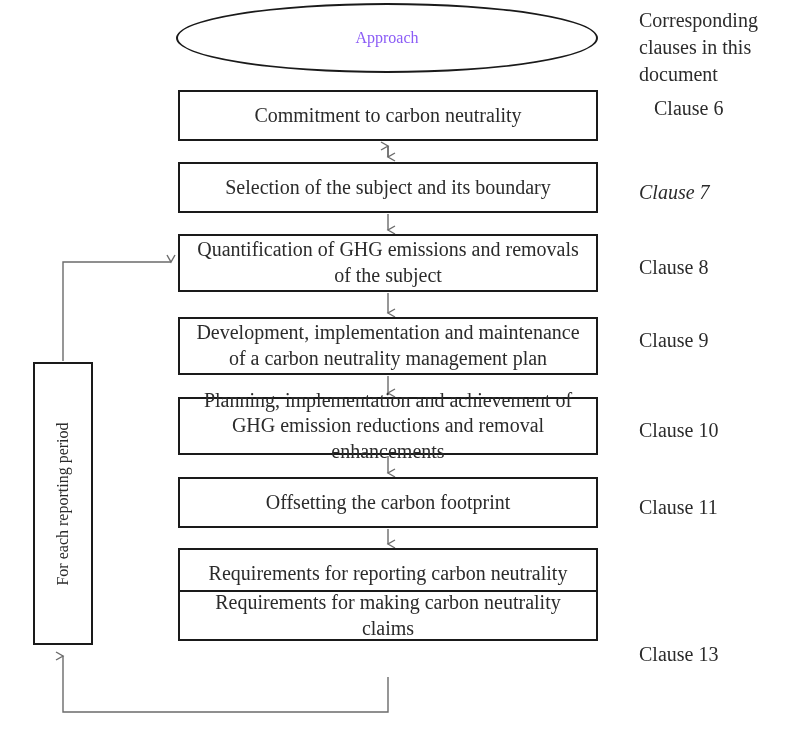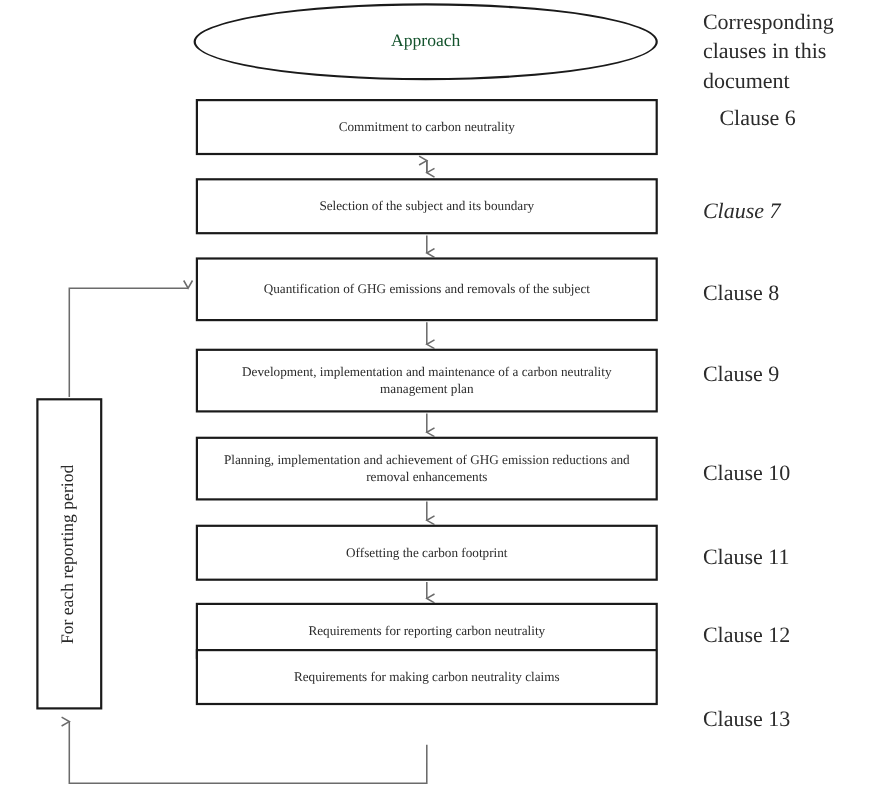--- a/index.html
+++ b/index.html
@@ -45,37 +45,37 @@
     border-radius: 50%;
     box-sizing: border-box;
     display: flex;
     align-items: center;
     justify-content: center;
   }
   .ellipse-node .node-label {
     font-size: 16px;
     line-height: 1.25;
     text-align: center;
-    color: #14532d;
+    color: #8b5cf6;
   }
 
   
   .process-box {
     position: absolute;
     left: 178px;
     width: 420px;
     box-sizing: border-box;
     border: 2px solid #1a1a1a;
     background: #ffffff;
     display: flex;
     align-items: center;
     justify-content: center;
   }
   .process-box .node-label {
-    font-size: 12px;
+    font-size: 20px;
     line-height: 1.28;
     text-align: center;
     color: #2b2b2b;
     padding: 0 10px;
   }
 
   #box-clause6  { top: 90px;  height: 51px; }
   #box-clause7  { top: 162px; height: 51px; }
   #box-clause8  { top: 234px; height: 58px; }
   #box-clause9  { top: 317px; height: 58px; }
@@ -206,16 +206,15 @@
   </div>
 
   <div class="clause-note" id="clause-header">Corresponding clauses in this document</div>
 
   <div class="clause-note" id="clause-note-6">Clause 6</div>
   <div class="clause-note" id="clause-note-7">Clause 7</div>
   <div class="clause-note" id="clause-note-8">Clause 8</div>
   <div class="clause-note" id="clause-note-9">Clause 9</div>
   <div class="clause-note" id="clause-note-10">Clause 10</div>
   <div class="clause-note" id="clause-note-11">Clause 11</div>
-  <div class="clause-note" id="clause-note-12">Clause 12</div>
   <div class="clause-note" id="clause-note-13">Clause 13</div>
 
 </div>
 
 </body></html>

